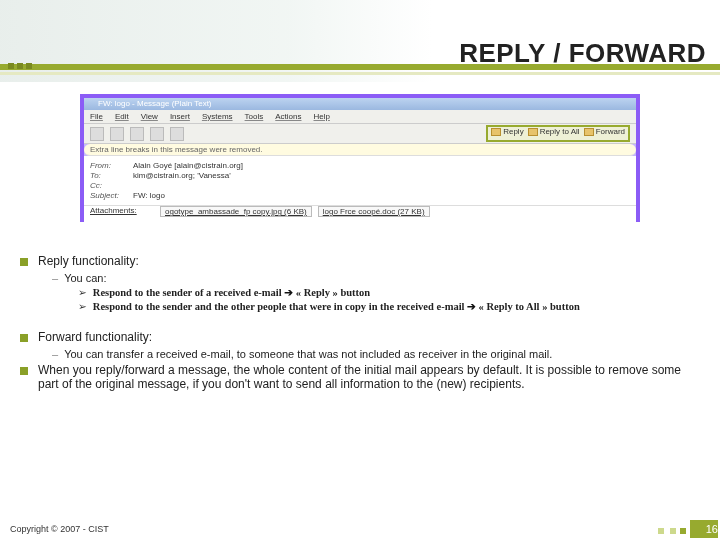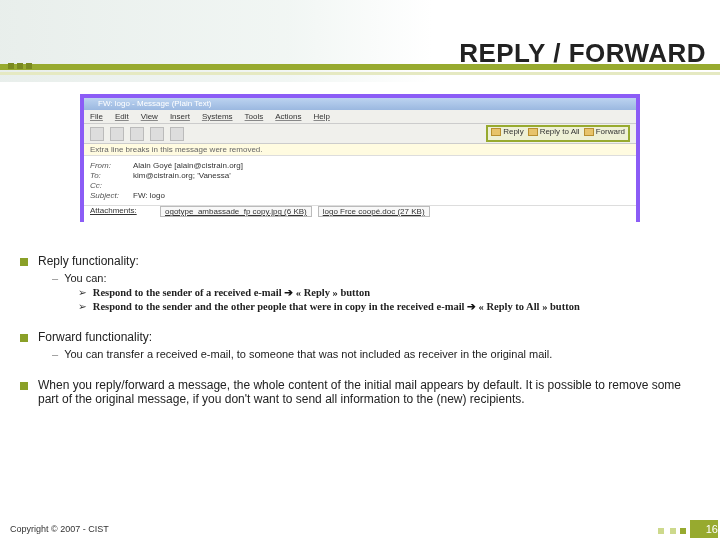--- a/index.html
+++ b/index.html
@@ -57,21 +57,21 @@
     display:flex;align-items:center;padding:0 6px;gap:6px;position:relative;}
   .shot .tb-icon{width:14px;height:14px;background:#ddd;border:1px solid #bbb;}
   .shot .reply-group{
     position:absolute;right:6px;top:1px;height:17px;
     display:flex;gap:4px;align-items:flex-start;
     border:2px solid #97aa2f;padding:0 3px;background:#eef0d6;
   }
   .shot .rbtn{display:flex;align-items:center;gap:2px;font-size:8px;}
   .shot .rbtn .ic{width:10px;height:8px;background:#e7c36a;border:1px solid #b89030;}
   .shot .infobar{height:12px;background:#fffbe0;border-bottom:1px solid #ddd;
-    padding-left:6px;line-height:12px;color:#666;}
+    padding-left:6px;line-height:12px;color:#666;border-radius:6px;}
   .shot .fields{padding:4px 6px;background:#fff;border-bottom:1px solid #ddd;}
   .shot .fields .row{display:flex;margin:1px 0;}
   .shot .fields .lab{width:43px;color:#555;font-style:italic;}
   .shot .attach{height:16px;background:#fff;display:flex;align-items:flex-start;
     padding-left:6px;gap:6px;text-decoration:underline;}
   .shot .attach .chip{border:1px solid #bbb;padding:0 4px;background:#f8f8f8;}
   
   .content {
     padding: 14px 28px 0 20px;
     font-size: 12px; color:#222;
@@ -185,21 +185,21 @@
 
   <div class="lvl1" style="margin-top:18px">
     <span class="dot"></span>
     <span>Forward functionality:</span>
   </div>
   <div class="lvl2">
     <span class="dash">–</span>
     <span>You can transfer a received e-mail, to someone that was not included as receiver in the original mail.</span>
   </div>
 
-  <div class="lvl1" style="margin-top:18px">
+  <div class="lvl1" style="margin-top:3px">
     <span class="dot"></span>
     <span>When you reply/forward a message, the whole content of the initial mail appears by default. It is possible to remove some part of the original message, if you don't want to send all information to the (new) recipients.</span>
   </div>
 </div>
 
 <div class="footer">
   <span class="copy">Copyright © 2007 - CIST</span>
   <span class="sq" style="right:56px"></span>
   <span class="sq" style="right:44px"></span>
   <span class="sq" style="right:34px;background:#97aa2f"></span>

